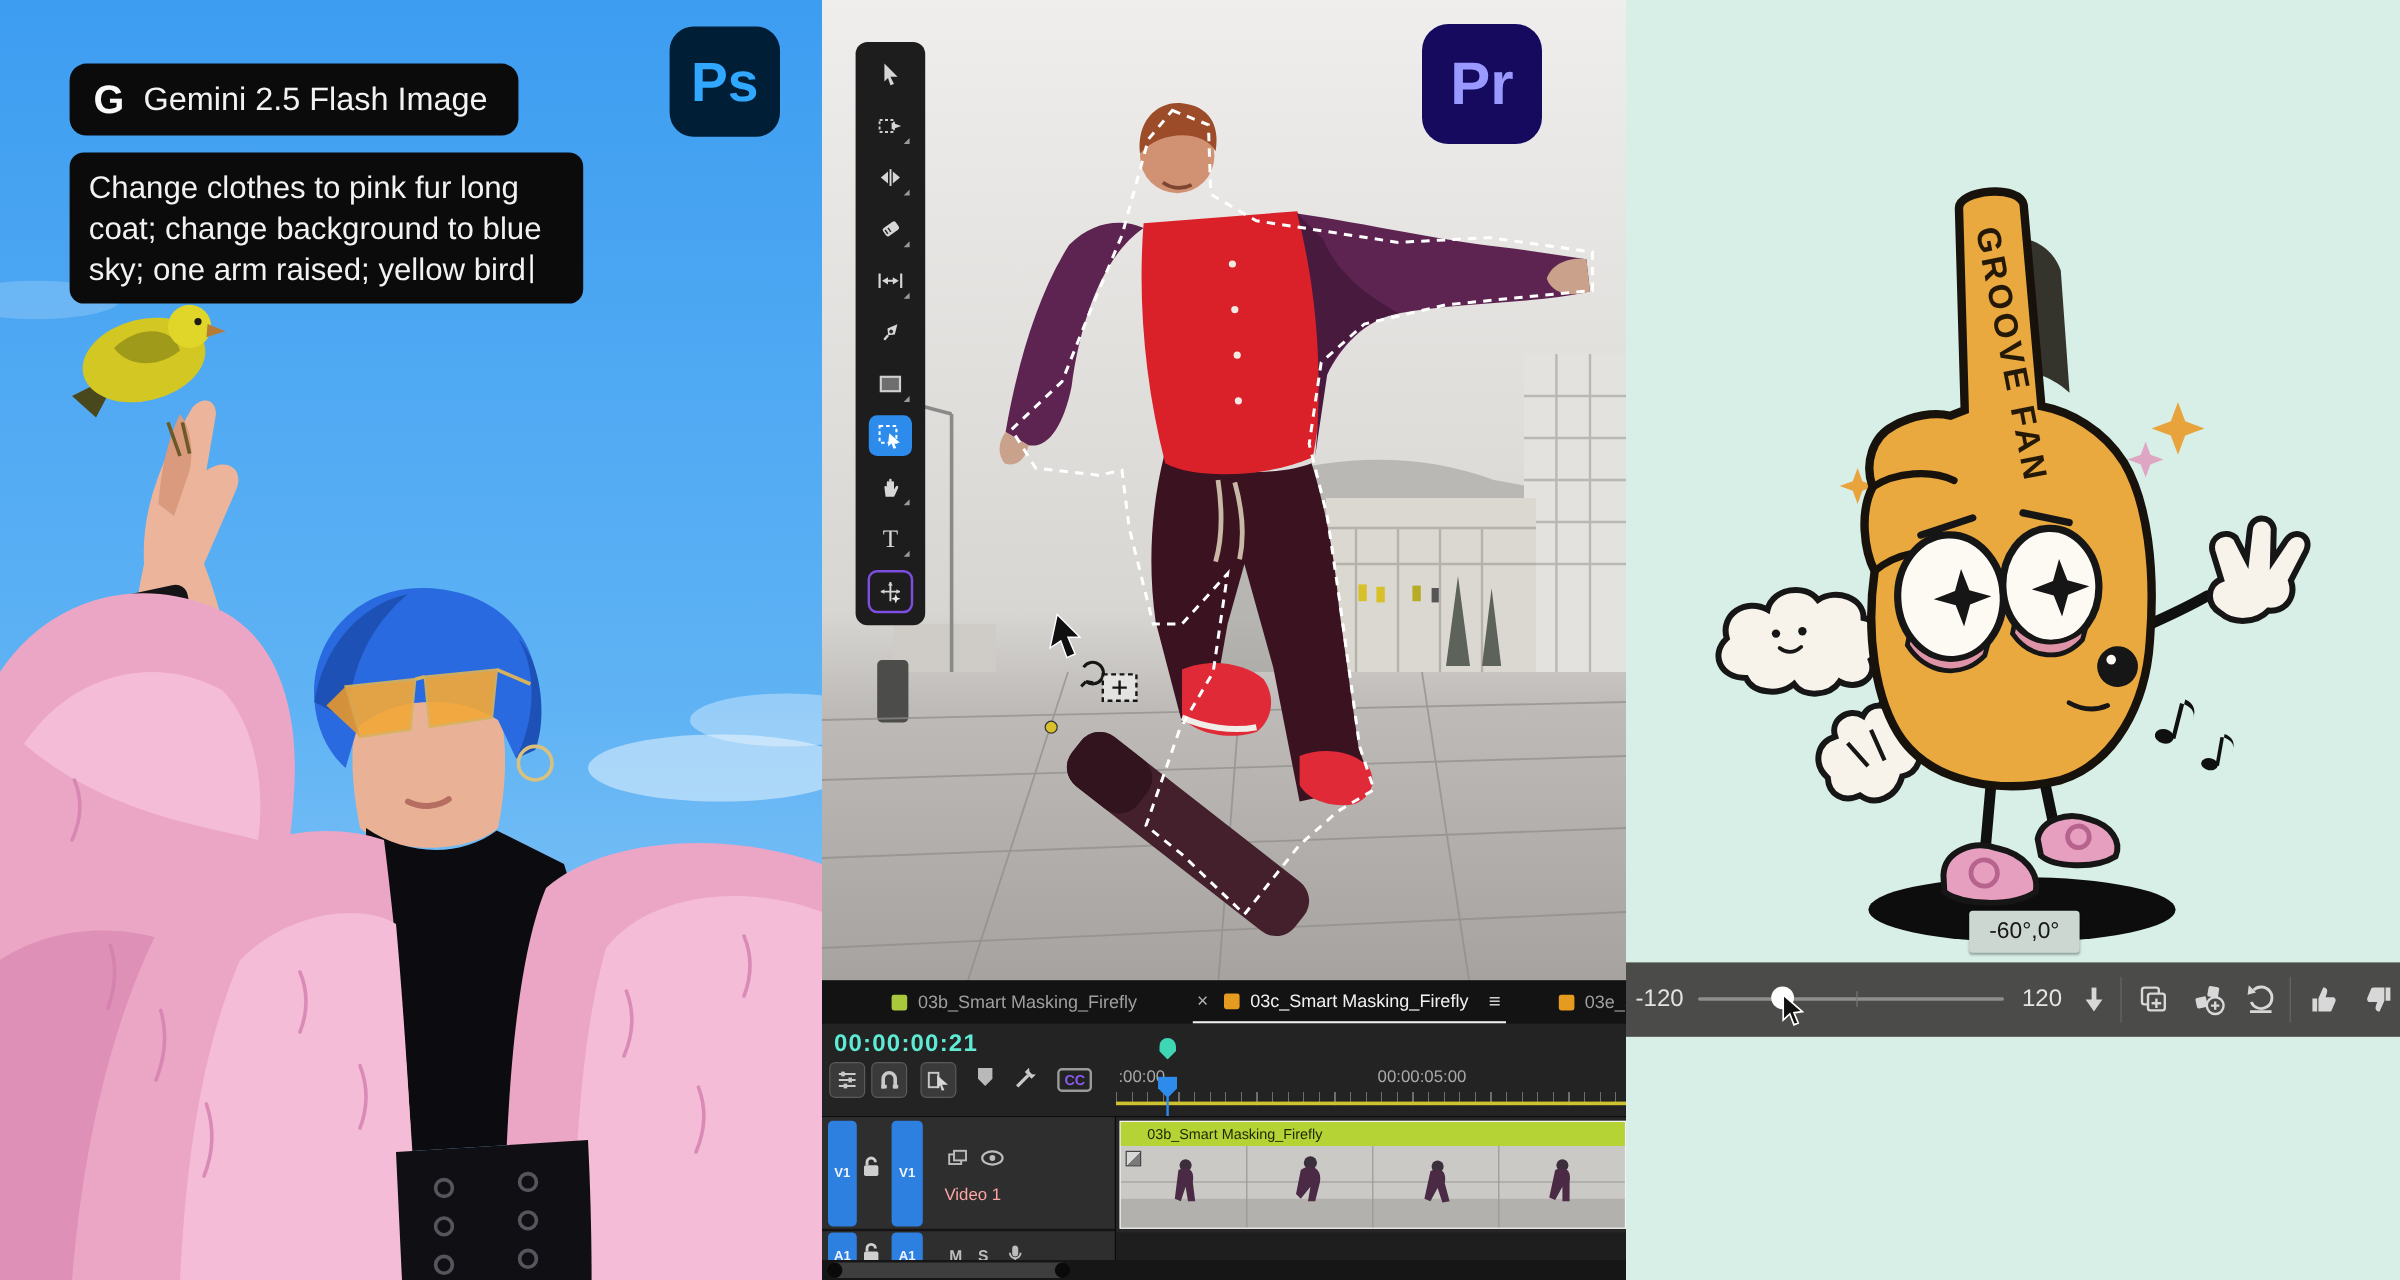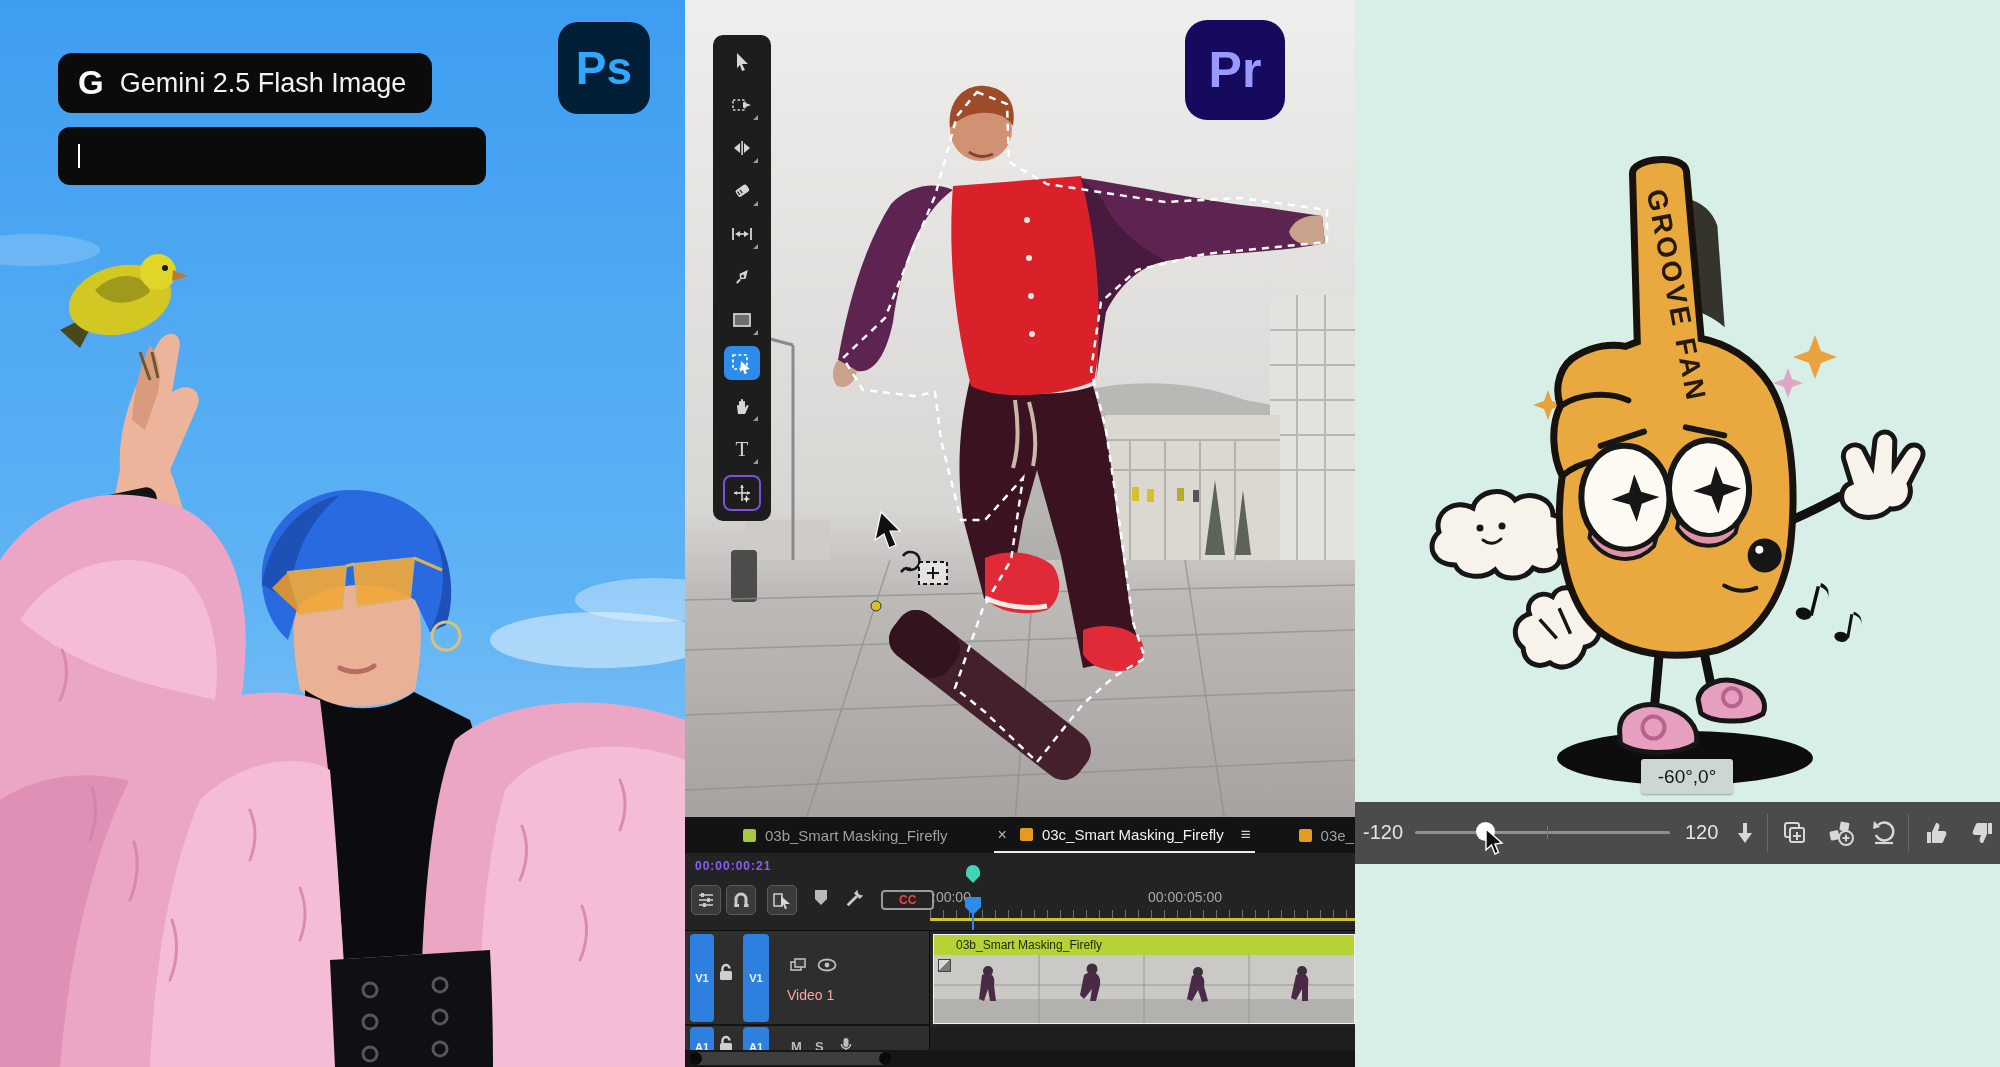--- a/index.html
+++ b/index.html
@@ -31,25 +31,25 @@
   #timeline{position:absolute;left:0;bottom:0;width:670px;height:250px;background:#232323;z-index:6;margin-top:36px;}
   #tabs-row{position:absolute;left:0;top:0;width:100%;height:36px;background:#131313;display:flex;align-items:center;
     padding-left:58px;white-space:nowrap;overflow:hidden;}
   .tab{display:flex;align-items:center;gap:9px;font-size:15px;color:#9f9f9f;}
   .tab .chip{width:13px;height:13px;border-radius:2px;}
   .tab.active-wrap{margin-left:46px;display:flex;align-items:center;gap:9px;color:#f1f1f1;
     border-bottom:2px solid #eee;padding:7px 4px 6px 4px;}
   .tab-close{color:#b5b5b5;font-size:16px;margin-right:4px;}
   .tab-menu{color:#cfcfcf;font-size:17px;margin-left:8px;}
   .tab.t3{margin-left:44px;}
-  #timecode{position:absolute;left:10px;top:42px;font-size:12px;font-weight:bold;color:#8b5cf6;letter-spacing:1px;}
+  #timecode{position:absolute;left:10px;top:42px;font-size:20px;font-weight:bold;color:#5eead4;letter-spacing:1px;}
   .tl-btn{position:absolute;top:68px;width:30px;height:30px;background:#3a3a3a;border:1px solid #5a5a5a;border-radius:5px;
     display:flex;align-items:center;justify-content:center;}
   .tl-ico{position:absolute;top:71px;display:flex;align-items:center;justify-content:center;}
-  #cc-btn{border:2px solid #9a9a9a;border-radius:4px;color:#ef4444;font-size:12px;font-weight:bold;padding:1px 16px;}
+  #cc-btn{border:2px solid #9a9a9a;border-radius:4px;color:#8b5cf6;font-size:12px;font-weight:bold;padding:1px 4px;}
   #ruler{position:absolute;left:245px;right:0;top:72px;height:32px;}
   #ruler .lbl{position:absolute;top:0;font-size:14px;color:#a8a8a8;}
   #ruler-ticks{position:absolute;left:0;right:0;bottom:0;height:11px;
     background:repeating-linear-gradient(90deg,#6e6e6e 0 1px,transparent 1px 13px);}
   #workarea{position:absolute;left:245px;right:0;top:101px;height:3px;background:#cfc22f;}
   #marker-teal{position:absolute;left:281px;top:48px;width:14px;height:18px;background:#3fd6b5;
     border-radius:7px 7px 2px 2px;clip-path:polygon(0 0,100% 0,100% 60%,50% 100%,0 60%);}
   #playhead{position:absolute;left:280px;top:80px;width:16px;height:18px;background:#2d8ceb;
     clip-path:polygon(0 0,100% 0,100% 55%,50% 100%,0 55%);}
   #playline{position:absolute;left:287px;top:97px;width:2px;height:136px;background:#2d8ceb;}
@@ -169,21 +169,21 @@
             <circle cx="440" cy="1017" r="7"></circle>
             <circle cx="440" cy="1049" r="7"></circle>
         </g>
       </g>
     </svg>
     <div id="gemini-pill">
       <span id="gemini-g">G</span>
       <span>Gemini 2.5 Flash Image</span>
     </div>
     <div id="prompt-box">
-      <span id="prompt-caret"></span>
+      <span>Change clothes to pink fur long coat; change background to blue sky; one arm raised; yellow bird</span><span id="prompt-caret"></span>
     </div>
     <div class="app-badge" id="ps-badge">Ps</div>
   </div>
 
   <div class="panel" id="pr-panel">
     <svg width="670" height="822" viewBox="0 0 670 822">
       <defs>
         <linearGradient id="fog" x1="0" y1="0" x2="0" y2="1">
           <stop offset="0" stop-color="#efeeec"></stop>
             <stop offset="0.62" stop-color="#d8d6d3"></stop>

